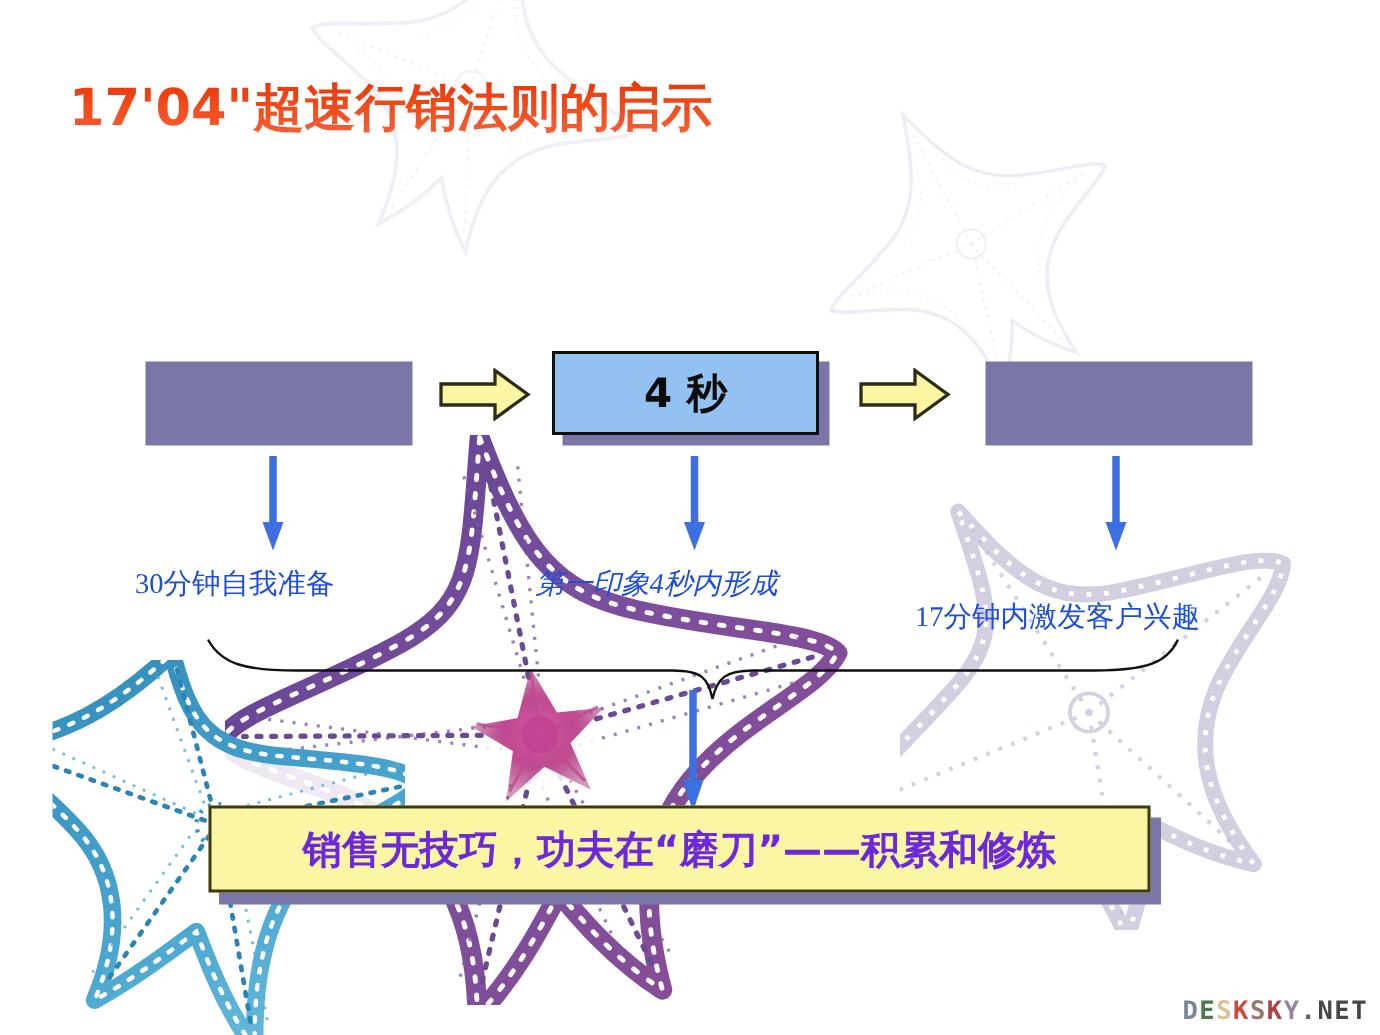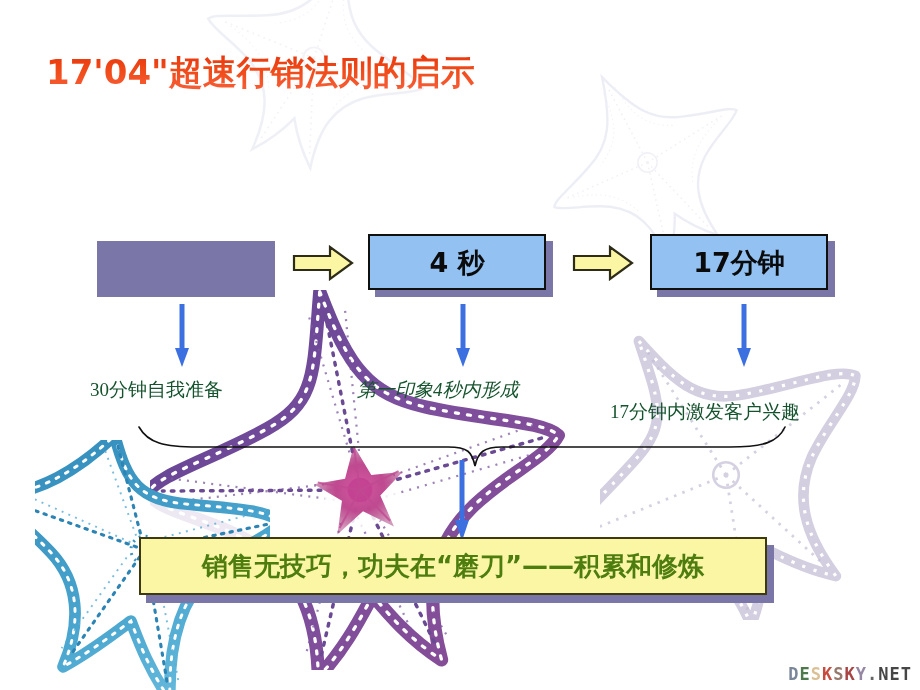--- a/index.html
+++ b/index.html
@@ -99,21 +99,21 @@
   #barrow1 { left: 174px; top: 304px; height: 64px; }
   #barrow2 { left: 455px; top: 304px; height: 64px; }
   #barrow3 { left: 736px; top: 304px; height: 64px; }
   #barrow4 { left: 454px; top: 460px; height: 82px; }
 
   
   .caption {
     position: absolute;
     font-family: "Liberation Serif", "DejaVu Serif", serif;
     font-size: 19px;
-    color: #14532d;
+    color: #1d4ed8;
     white-space: nowrap;
     z-index: 27;
     line-height: 24px;
   }
   #cap1 { left: 90px;  top: 378px; }
   #cap2 { left: 357px; top: 378px; font-style: italic; }
   #cap3 { left: 610px; top: 400px; }
 
   
   #brace {
@@ -146,21 +146,21 @@
     box-sizing: border-box;
     display: flex;
     align-items: center;
     justify-content: center;
     z-index: 28;
   }
   #concl-box span {
     font-family: "DejaVu Sans", sans-serif;
     font-weight: bold;
     font-size: 26px;
-    color: #4d7c0f;
+    color: #6d28d9;
     white-space: nowrap;
     letter-spacing: 0px;
   }
 
   
   #watermark {
     position: absolute;
     right: 8px;
     bottom: 6px;
     font-family: "DejaVu Sans Mono", monospace;
@@ -332,23 +332,20 @@
   <div id="title">17'04"超速行销法则的启示</div>
 
   <div class="stage-shadow" id="box1s"></div>
 
   <div class="stage-shadow" id="box2s"></div>
   <div class="stage-box" id="box2">
     <span>4 秒</span>
   </div>
 
   <div class="stage-shadow" id="box3s"></div>
-  <div class="stage-box" id="box3">
-    <span>17分钟</span>
-  </div>
 
   <svg class="yarrow" id="yarrow1" viewBox="0 0 62 36">
     <path d="M2 11 L38 11 L38 2 L60 18 L38 34 L38 25 L2 25 Z" fill="#fbf6a4" stroke="#2e2c18" stroke-width="2.2" stroke-linejoin="miter"></path>
   </svg>
   <svg class="yarrow" id="yarrow2" viewBox="0 0 62 36">
     <path d="M2 11 L38 11 L38 2 L60 18 L38 34 L38 25 L2 25 Z" fill="#fbf6a4" stroke="#2e2c18" stroke-width="2.2" stroke-linejoin="miter"></path>
   </svg>
 
   <svg class="barrow" id="barrow1" viewBox="0 0 16 64">
     <path d="M8 0 L8 48" stroke="#3c6fe0" stroke-width="5" fill="none"></path>

